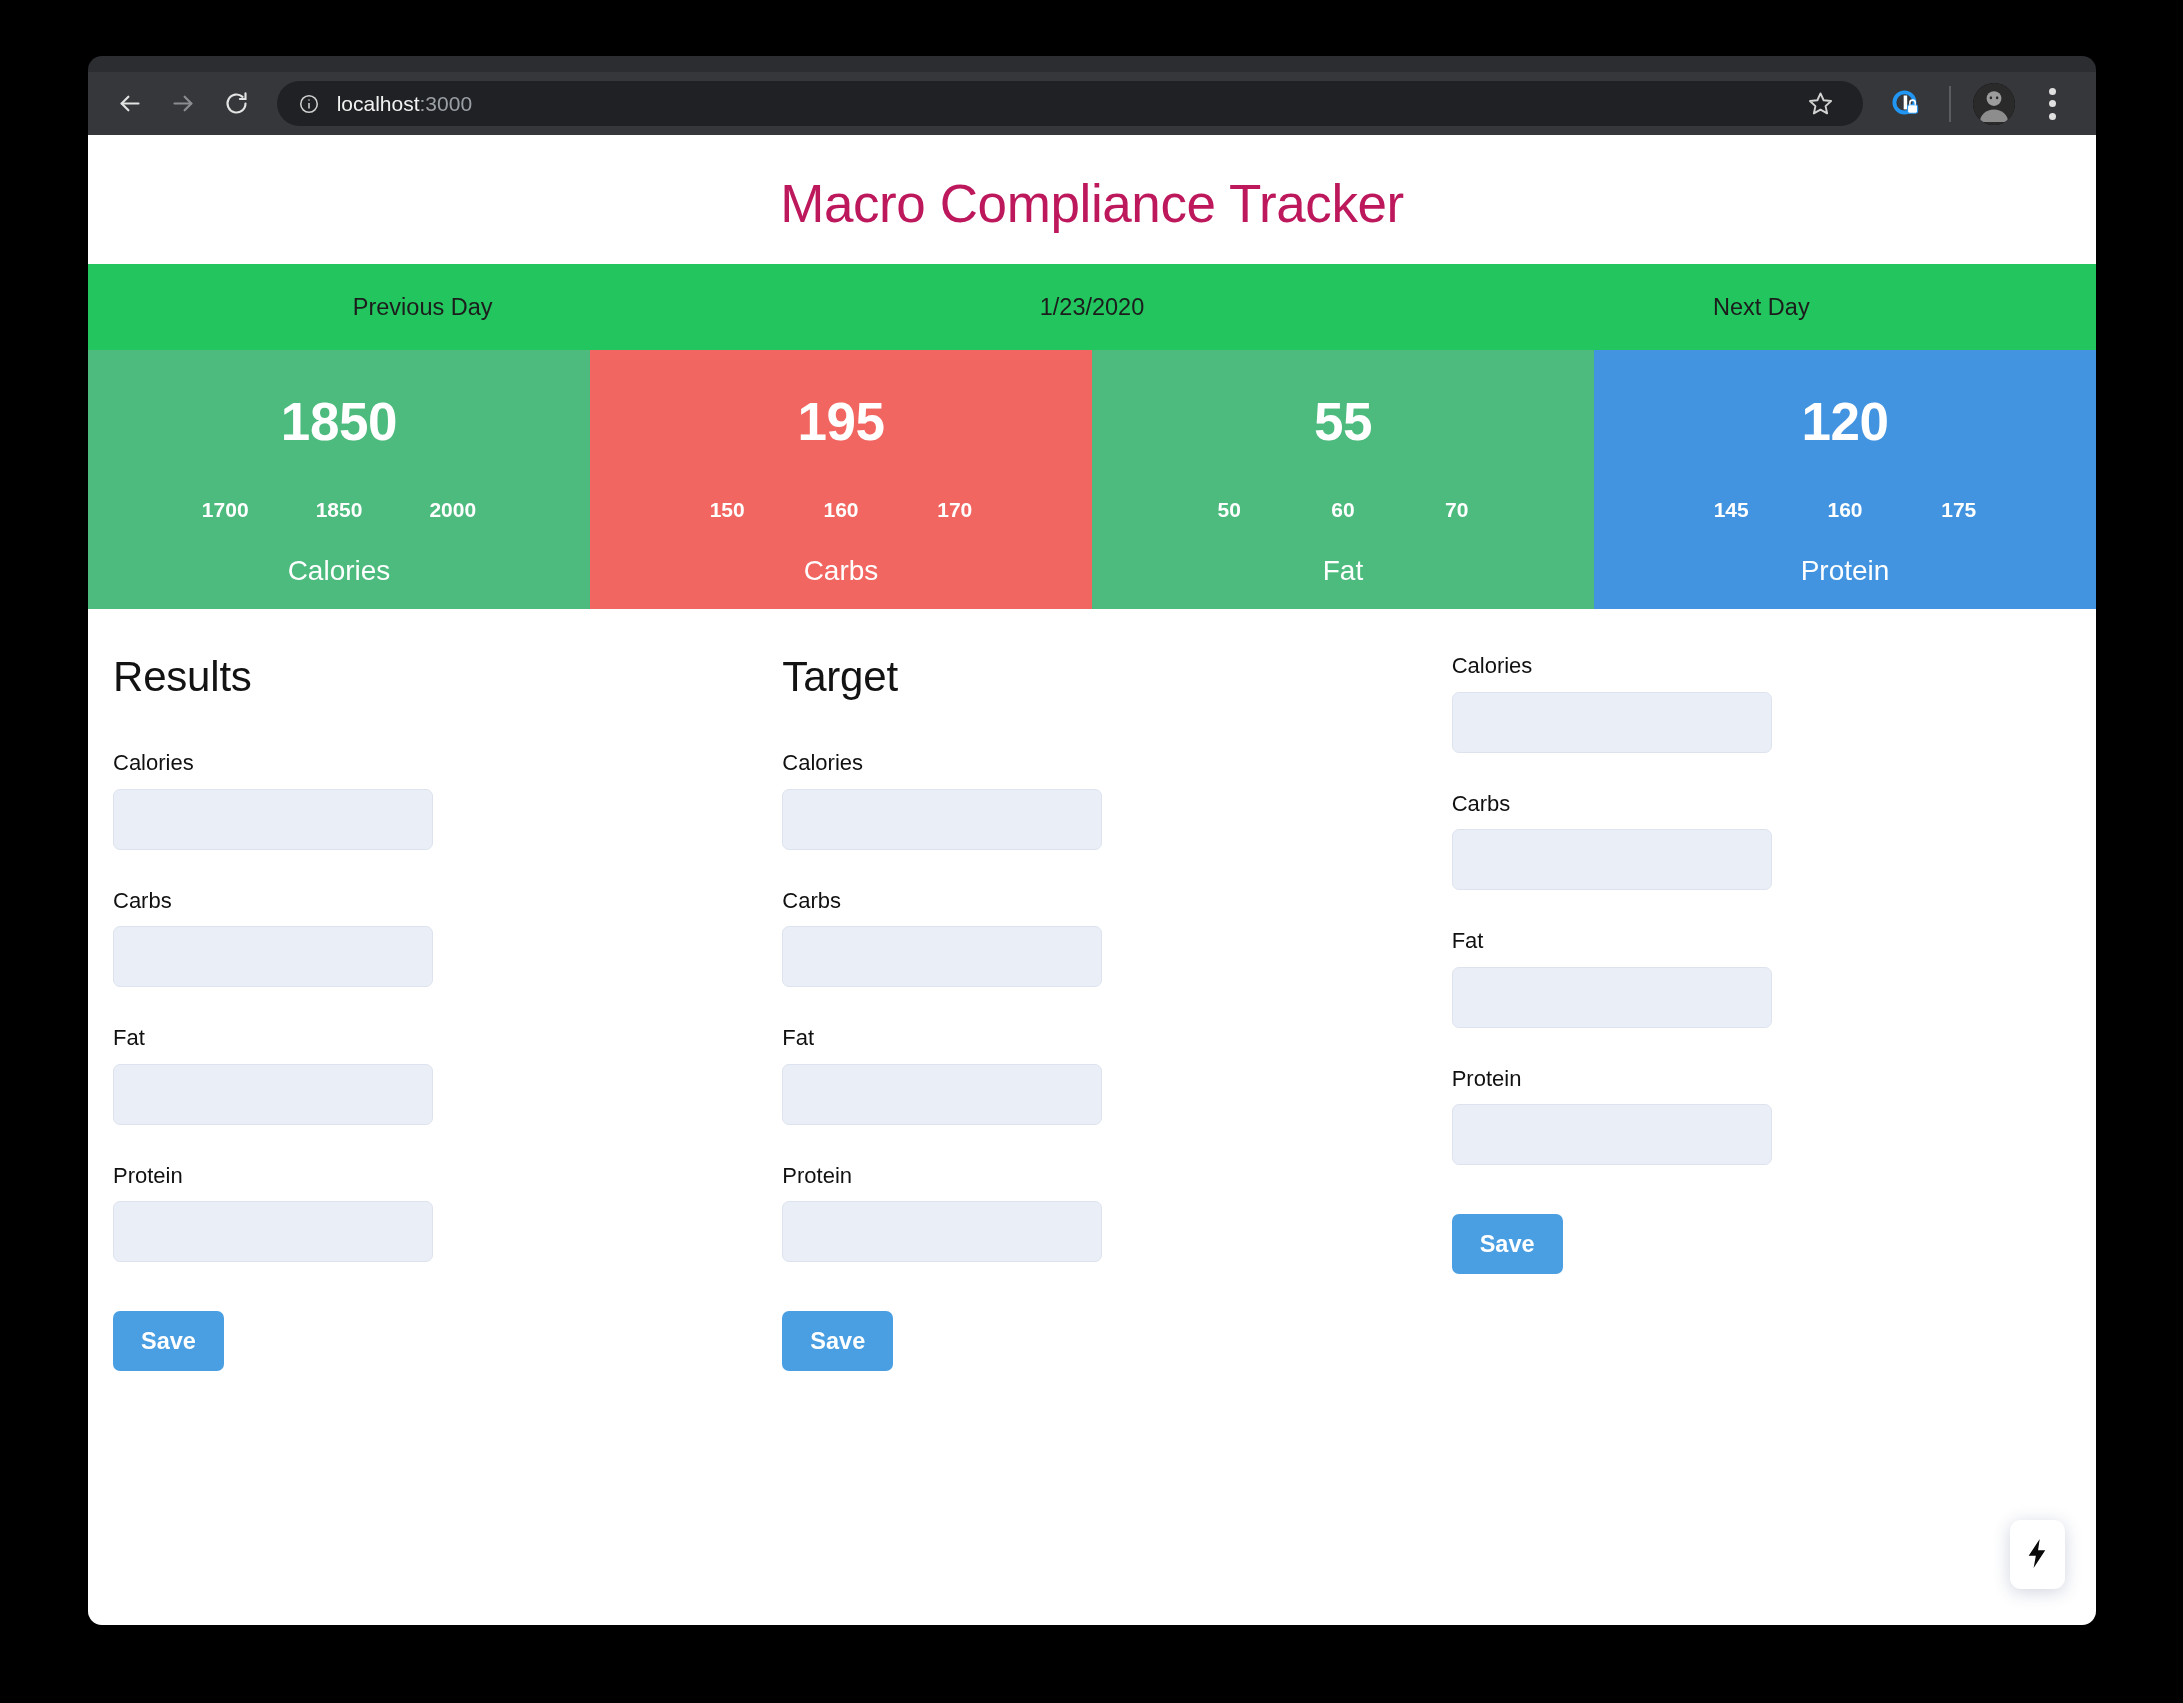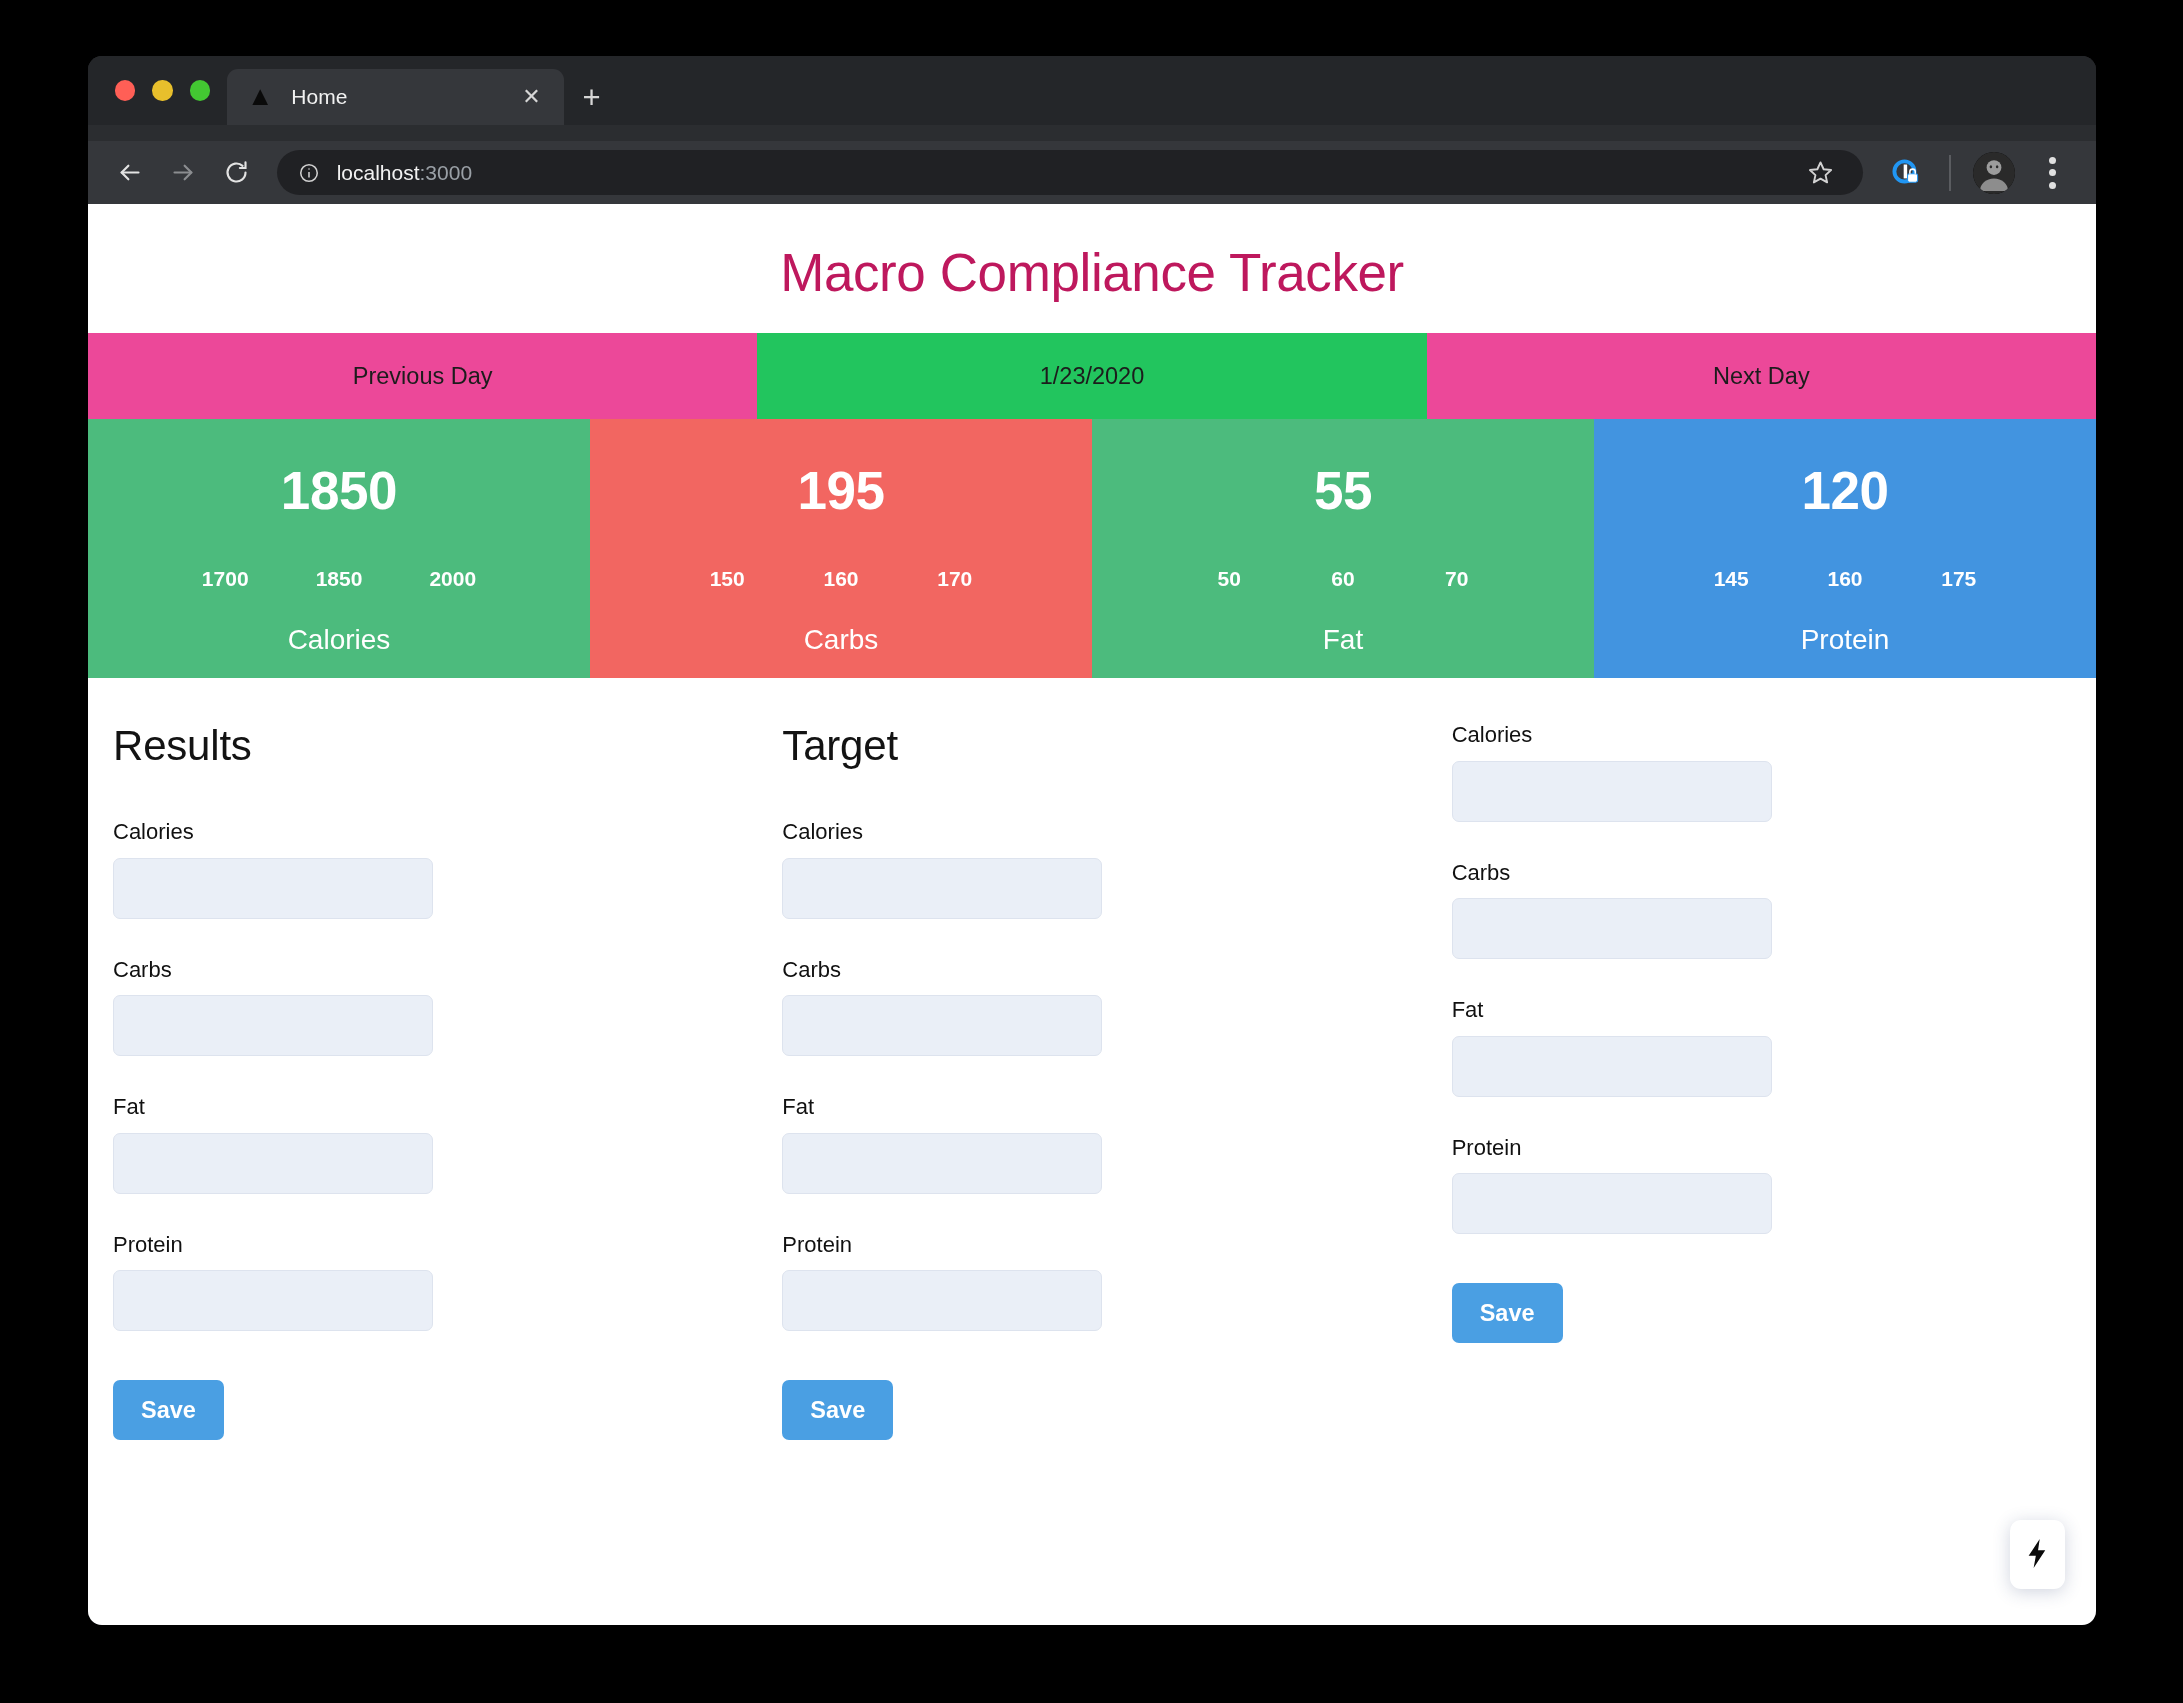--- a/index.html
+++ b/index.html
@@ -185,21 +185,21 @@
     height: 86px;
   }
   .day-nav-cell {
     flex: 1 1 33.3333%;
     display: flex;
     align-items: center;
     justify-content: center;
     font-size: 23.5px;
     color: #1c1c1c;
   }
-  .day-nav-cell.btn { background: #ec4899; }
+  .day-nav-cell.btn { background: #22c55e; }
   .day-nav-cell.date { background: #22c55e; }
 
   
   .macro-row {
     display: flex;
     width: 100%;
     height: 259px;
   }
   .macro-card {
     flex: 1 1 25%;
@@ -301,39 +301,20 @@
     display: flex;
     align-items: center;
     justify-content: center;
   }
 </style>
 </head>
 <body>
 
 <div class="browser-window">
 
-  <div class="tab-strip">
-    <div class="traffic-lights">
-      <span class="light red"></span>
-      <span class="light yellow"></span>
-      <span class="light green"></span>
-    </div>
-
-    <div class="tab">
-      <span class="tab-favicon">
-        <svg width="20.4" height="20.4" viewBox="0 0 26 26">
-            <polygon points="13,3 23,23 3,23" fill="#0a0a0a"></polygon>
-          </svg>
-      </span>
-      <span class="tab-title">Home</span>
-      <span class="tab-close">✕</span>
-    </div>
-
-    <div class="new-tab">+</div>
-  </div>
 
   <div class="toolbar">
     <div class="nav-btn">
       <svg width="27" height="27" viewBox="0 0 24 24" fill="none" stroke="#e3e3e3" stroke-width="1.9" stroke-linecap="round" stroke-linejoin="round">
           <line x1="20" y1="12" x2="5" y2="12"></line>
           <polyline points="11,18 5,12 11,6"></polyline>
         </svg>
     </div>
     <div class="nav-btn">
       <svg width="27" height="27" viewBox="0 0 24 24" fill="none" stroke="#8b8d90" stroke-width="1.9" stroke-linecap="round" stroke-linejoin="round">

